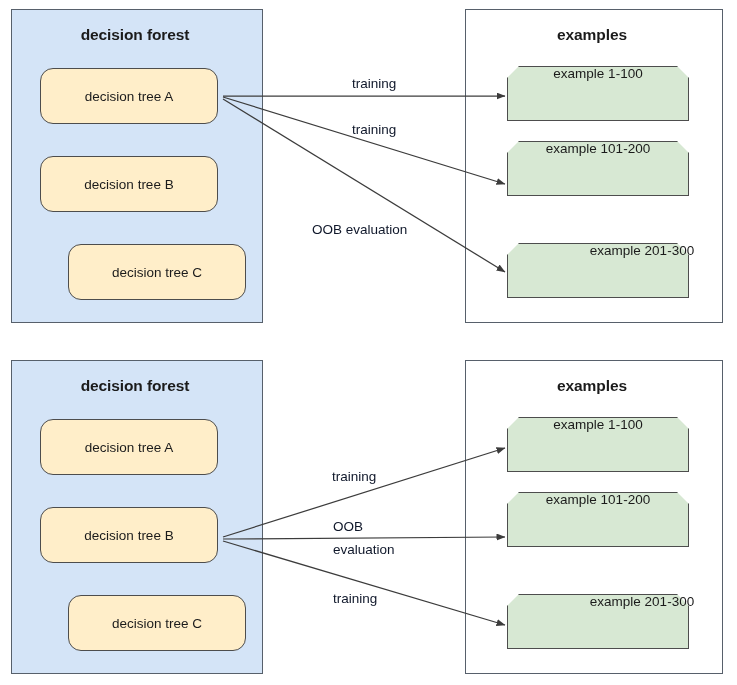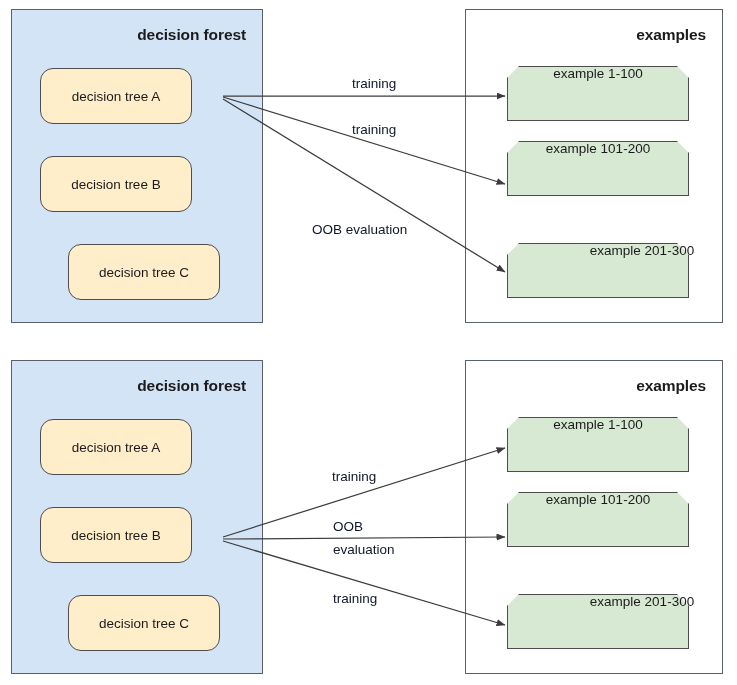--- a/index.html
+++ b/index.html
@@ -39,22 +39,22 @@
     background: #d4e4f7;
     border: 1.4px solid #57606b;
     box-sizing: border-box;
   }
   #diagram-1 .forest-panel { top: 9px;  height: 314px; }
   #diagram-2 .forest-panel { top: 9px;  height: 314px; }
 
   .panel-title {
     position: absolute;
     left: 0;
-    right: 16px;
-    text-align: right;
+    right: 4px;
+    text-align: center;
     font-weight: bold;
     font-size: 15.5px;
     color: #1b1b1b;
     letter-spacing: -0.1px;
   }
   .forest-panel .panel-title { top: 16px; }
 
   
   .examples-panel {
     position: absolute;
@@ -65,21 +65,21 @@
     box-sizing: border-box;
   }
   #diagram-1 .examples-panel { top: 9px; height: 314px; }
   #diagram-2 .examples-panel { top: 9px; height: 314px; }
   .examples-panel .panel-title { top: 16px; }
 
   
   .tree-box {
     position: absolute;
     left: 40px;
-    width: 152px;
+    width: 178px;
     height: 56px;
     background: #ffeec9;
     border: 1.3px solid #4d4d4d;
     border-radius: 13px;
     box-sizing: border-box;
     display: flex;
     align-items: center;
     justify-content: center;
     font-size: 13.5px;
     color: #1b1b1b;

